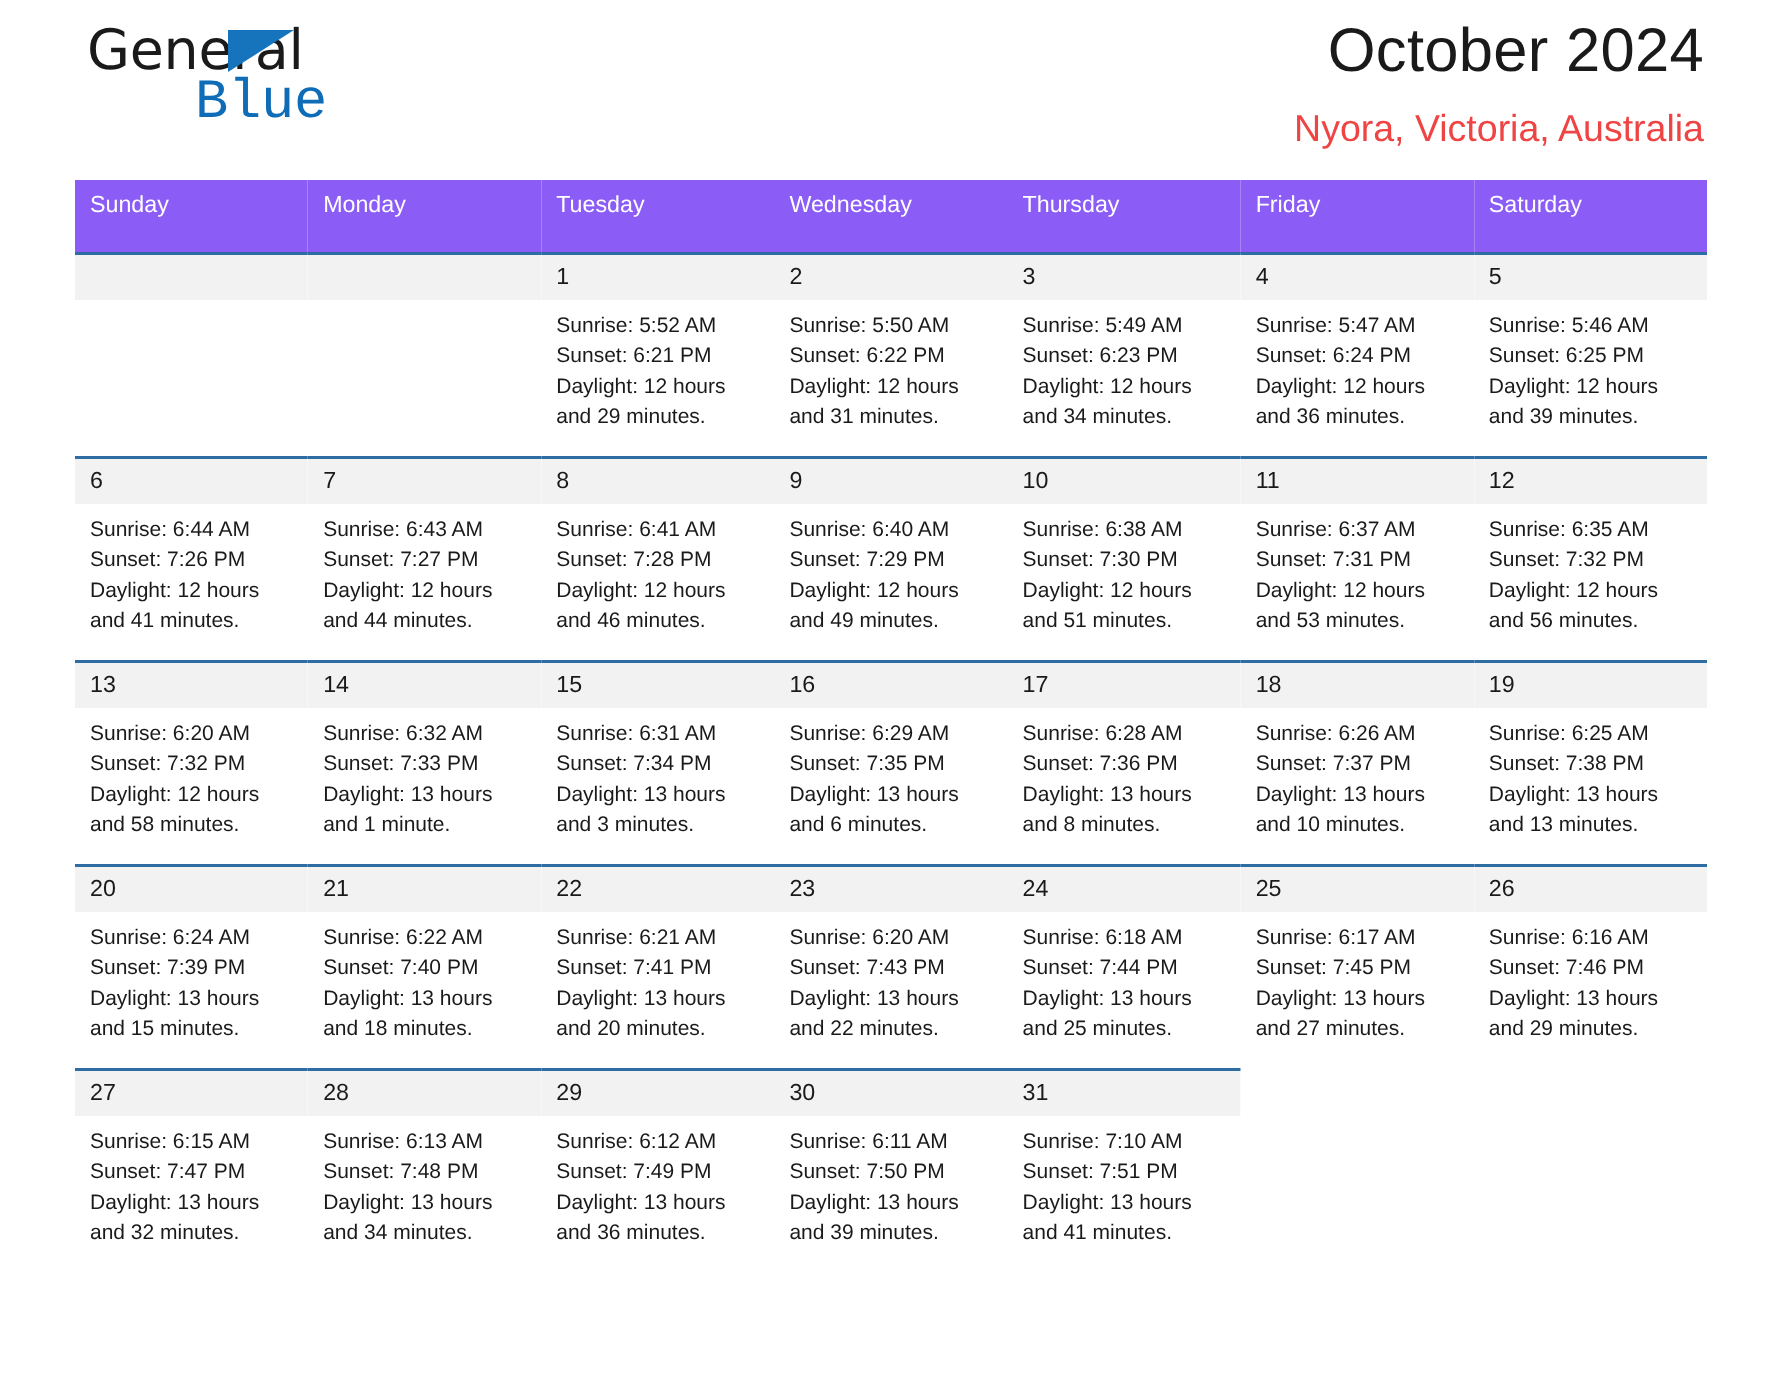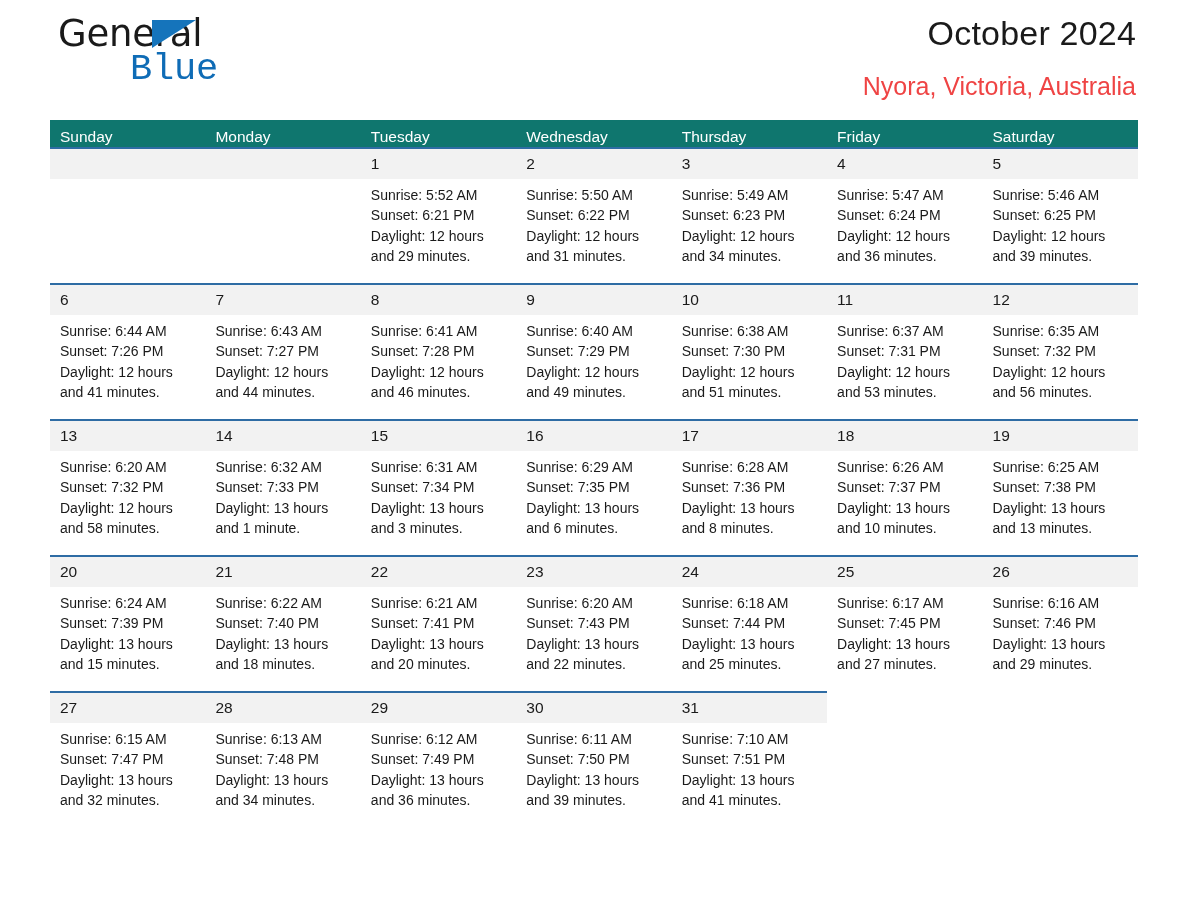--- a/index.html
+++ b/index.html
@@ -66,21 +66,21 @@
     font-weight: 400;
   }
 
   .title-block {
     position: absolute;
     right: 2px;
     top: 0;
     text-align: right;
   }
   .cal-title {
-    font-size: 34px;
+    font-size: 41px;
     line-height: 50px;
     font-weight: 400;
     color: #1a1a1a;
     margin: 8px 0 0 0;
     letter-spacing: 0.2px;
   }
   .cal-subtitle {
     font-size: 25px;
     line-height: 32px;
     font-weight: 400;
@@ -91,26 +91,26 @@
   
   .calendar {
     width: 1088px;
     border-collapse: collapse;
     table-layout: fixed;
     margin-top: 12px;
   }
   .calendar col { width: 155.43px; }
 
   thead th {
-    background: #0f766e;
+    background: #8b5cf6;
     color: #ffffff;
     font-size: 15.5px;
     font-weight: 400;
     text-align: left;
-    padding: 7px 0 0 10px;
+    padding: 7px 0 21px 10px;
     height: 20px;
     vertical-align: middle;
   }
 
   tbody td {
     vertical-align: top;
     padding: 0;
     height: 134px;
     border-top: 2px solid #2e6ca4;
     background: #ffffff;

